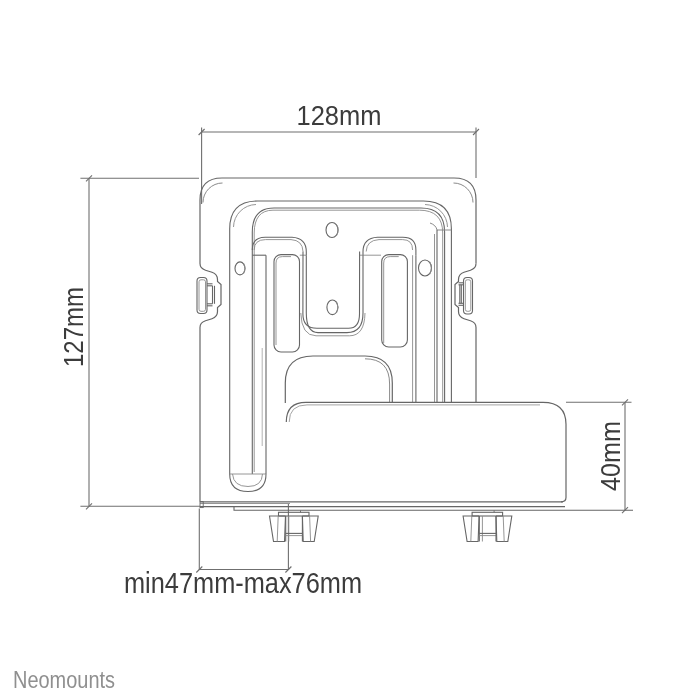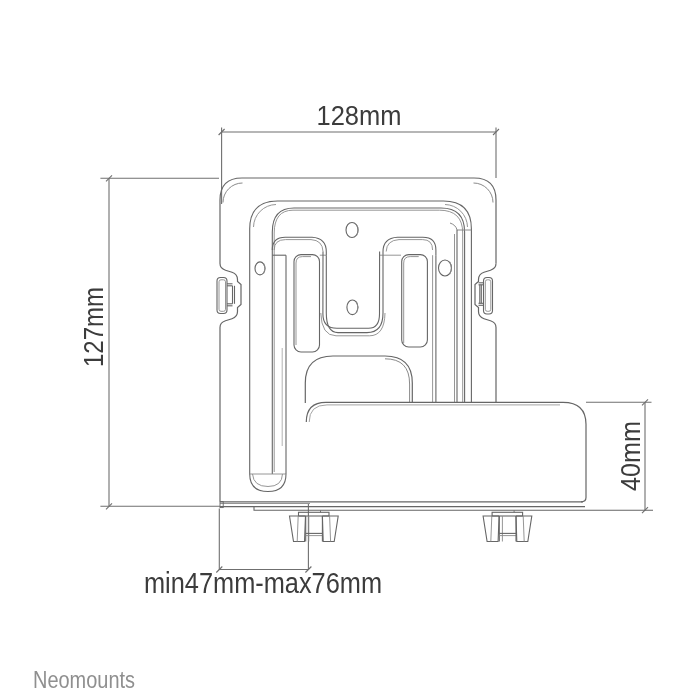--- a/index.html
+++ b/index.html
@@ -1,16 +1,16 @@
 <!DOCTYPE html>
 <html><head>
 <meta charset="utf-8">
 <style>
   html,body{margin:0;padding:0;background:#ffffff;}
-  .wrap{width:595px;height:700px;position:relative;font-family:"Liberation Sans", sans-serif;padding-left:20px;}
+  .wrap{width:595px;height:700px;position:relative;font-family:"Liberation Sans", sans-serif;}
   svg{display:block;}
   text{font-family:"Liberation Sans", sans-serif;}
 </style>
 </head>
 <body>
 <div class="wrap">
 <svg width="700" height="700" viewBox="0 0 700 700">
   <rect x="0" y="0" width="700" height="700" fill="#ffffff"></rect>
 
   <g stroke="#6f6f6f" stroke-width="1.1" fill="none">

